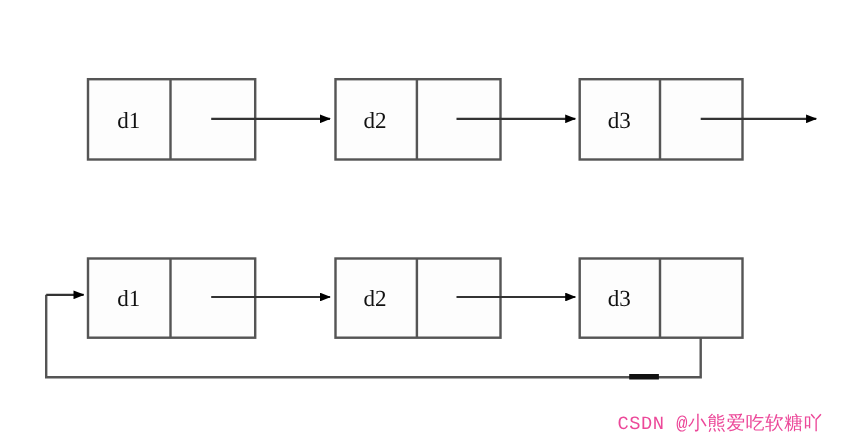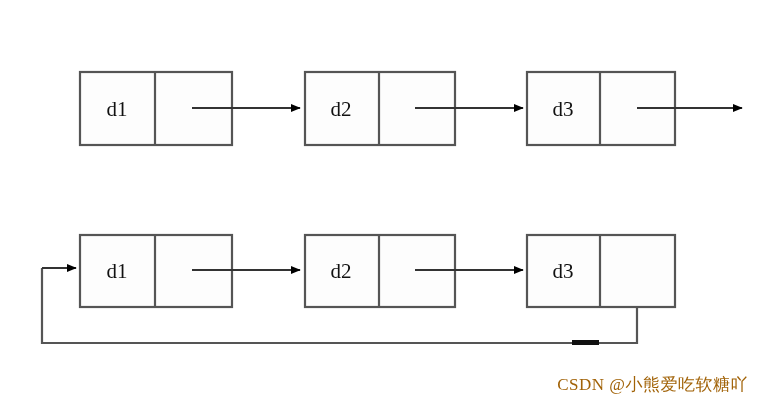--- a/index.html
+++ b/index.html
@@ -24,23 +24,23 @@
   }
   .node-label {
     font-family: "Liberation Serif", serif;
     font-size: 21px;
     fill: #111111;
   }
   .watermark {
     position: absolute;
     right: 18px;
     bottom: 8px;
-    font-family: Liberation Serif, serif;
+    font-family: Liberation Mono, monospace;
     font-size: 17px;
-    color: #a16207;
+    color: #ec4899;
     letter-spacing: 0.5px;
     white-space: nowrap;
   }
 </style>
 </head>
 <body>
 
 <div id="canvas">
 
   <svg class="diagram-svg" viewBox="0 0 778 404">

